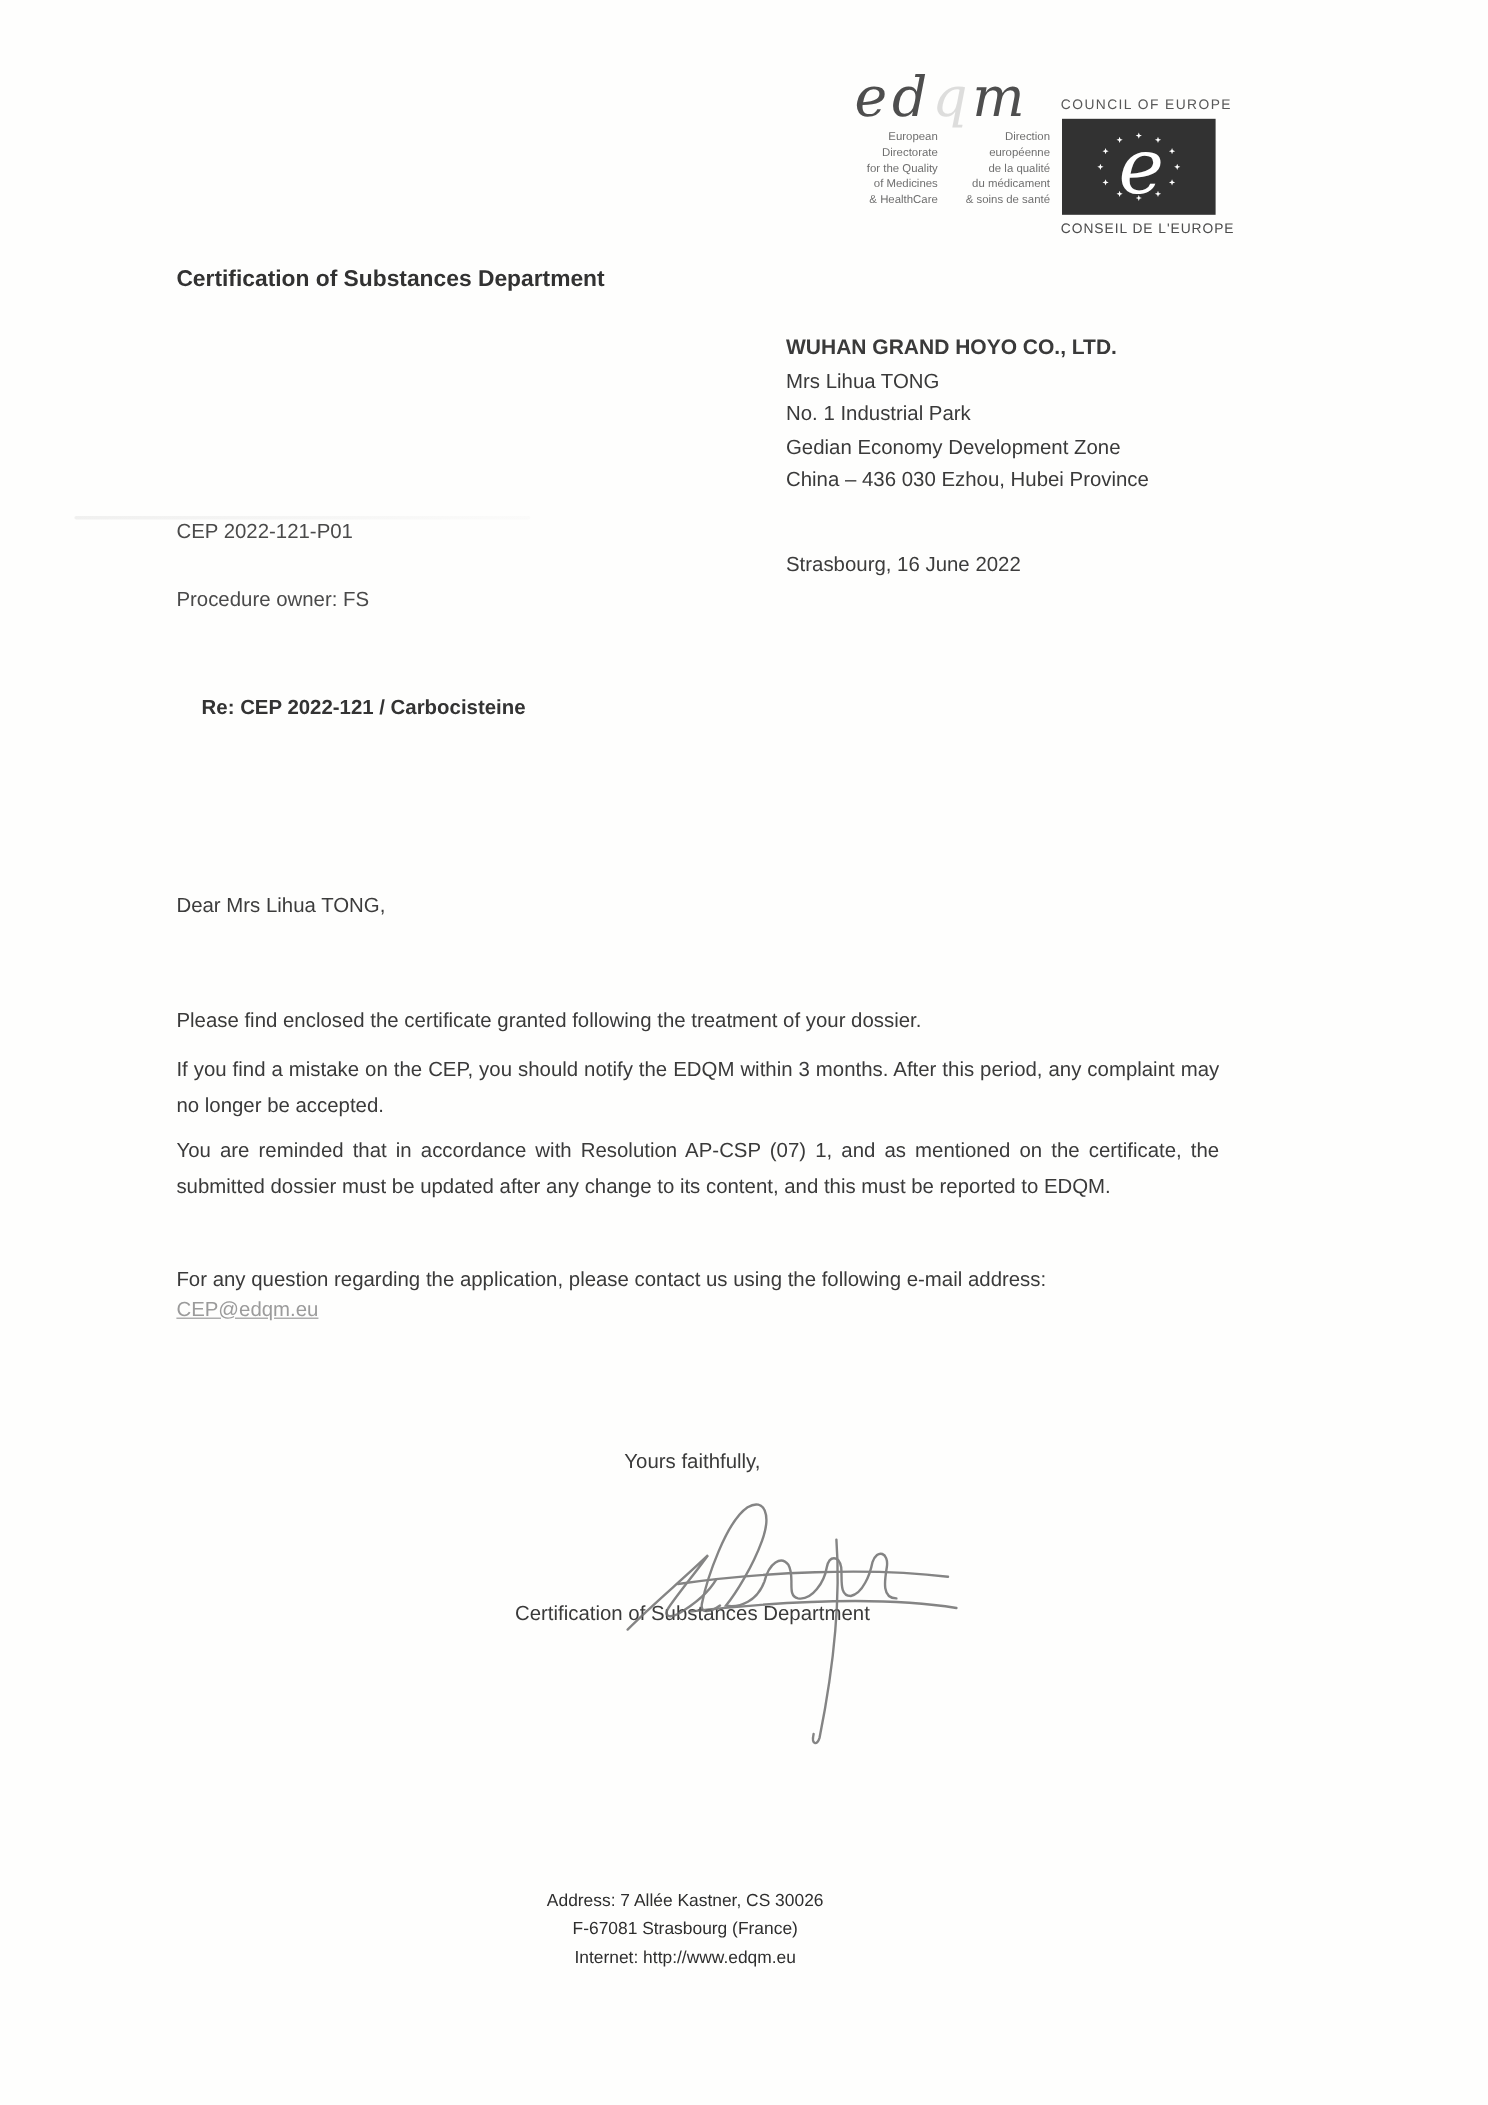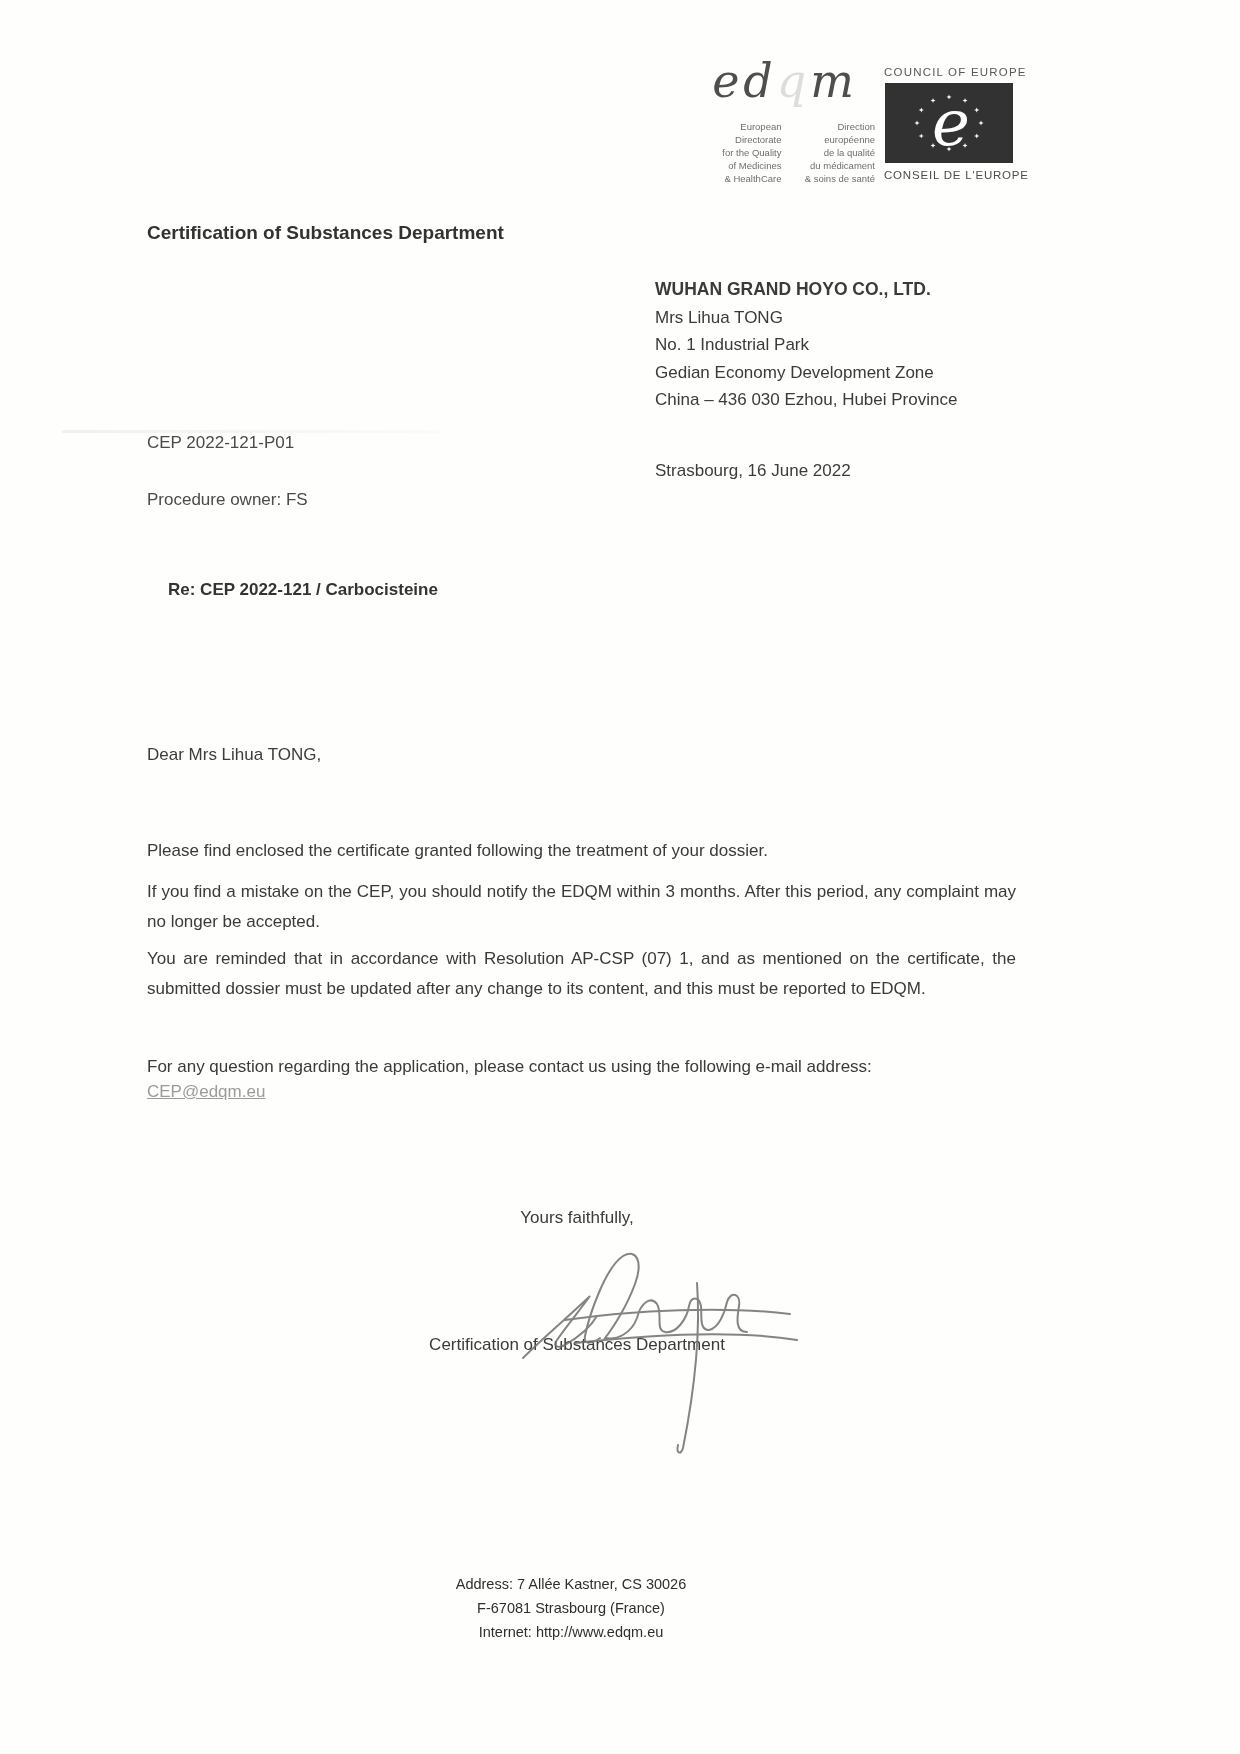--- a/index.html
+++ b/index.html
@@ -12,27 +12,27 @@
     padding-left:20px;
   }
 
   
   .edqm-logo { position:absolute; left:695px; top:58px; width:180px; text-align:center; }
   .edqm-script {
     font-family:"DejaVu Serif", serif; font-style:italic;
     font-size:46px; color:#4e4e4e; letter-spacing:4px; line-height:1;
   }
   .edqm-script .faint { opacity:0.18; }
-  .edqm-tagline { margin-top:16px; display:flex; gap:7px; font-size:9.5px; line-height:13px; color:#6e6e6e; }
+  .edqm-tagline { margin-top:4px; display:flex; gap:7px; font-size:9.5px; line-height:13px; color:#6e6e6e; }
   .edqm-tagline .col-en { width:50%; text-align:right; }
   .edqm-tagline .col-fr { width:50%; text-align:right; }
 
   
   .coe { position:absolute; left:884px; top:66px; width:130px; text-align:center; }
-  .coe-top { font-size:11.5px; letter-spacing:1.2px; color:#585858; white-space:nowrap; }
+  .coe-top { font-size:11.5px; letter-spacing:1.2px; color:#585858; white-space:nowrap;margin-top:16px; }
   .coe-box { margin:5px auto 0 auto; width:128px; height:80px; background:#323232; position:relative; }
   .coe-bottom { margin-top:6px; font-size:11.5px; letter-spacing:0.8px; color:#4c4c4c; white-space:nowrap; }
 
   
   .dept-title { position:absolute; left:147px; top:222px; font-size:19px; font-weight:bold; color:#323232; }
 
   .recipient { position:absolute; left:655px; top:276px; font-size:17px; line-height:27.5px; color:#3a3a3a; }
   .recipient .company { font-weight:bold; font-size:17.5px; }
 
   .ref-cep   { position:absolute; left:147px; top:433px; font-size:17px; color:#4a4a4a; }

